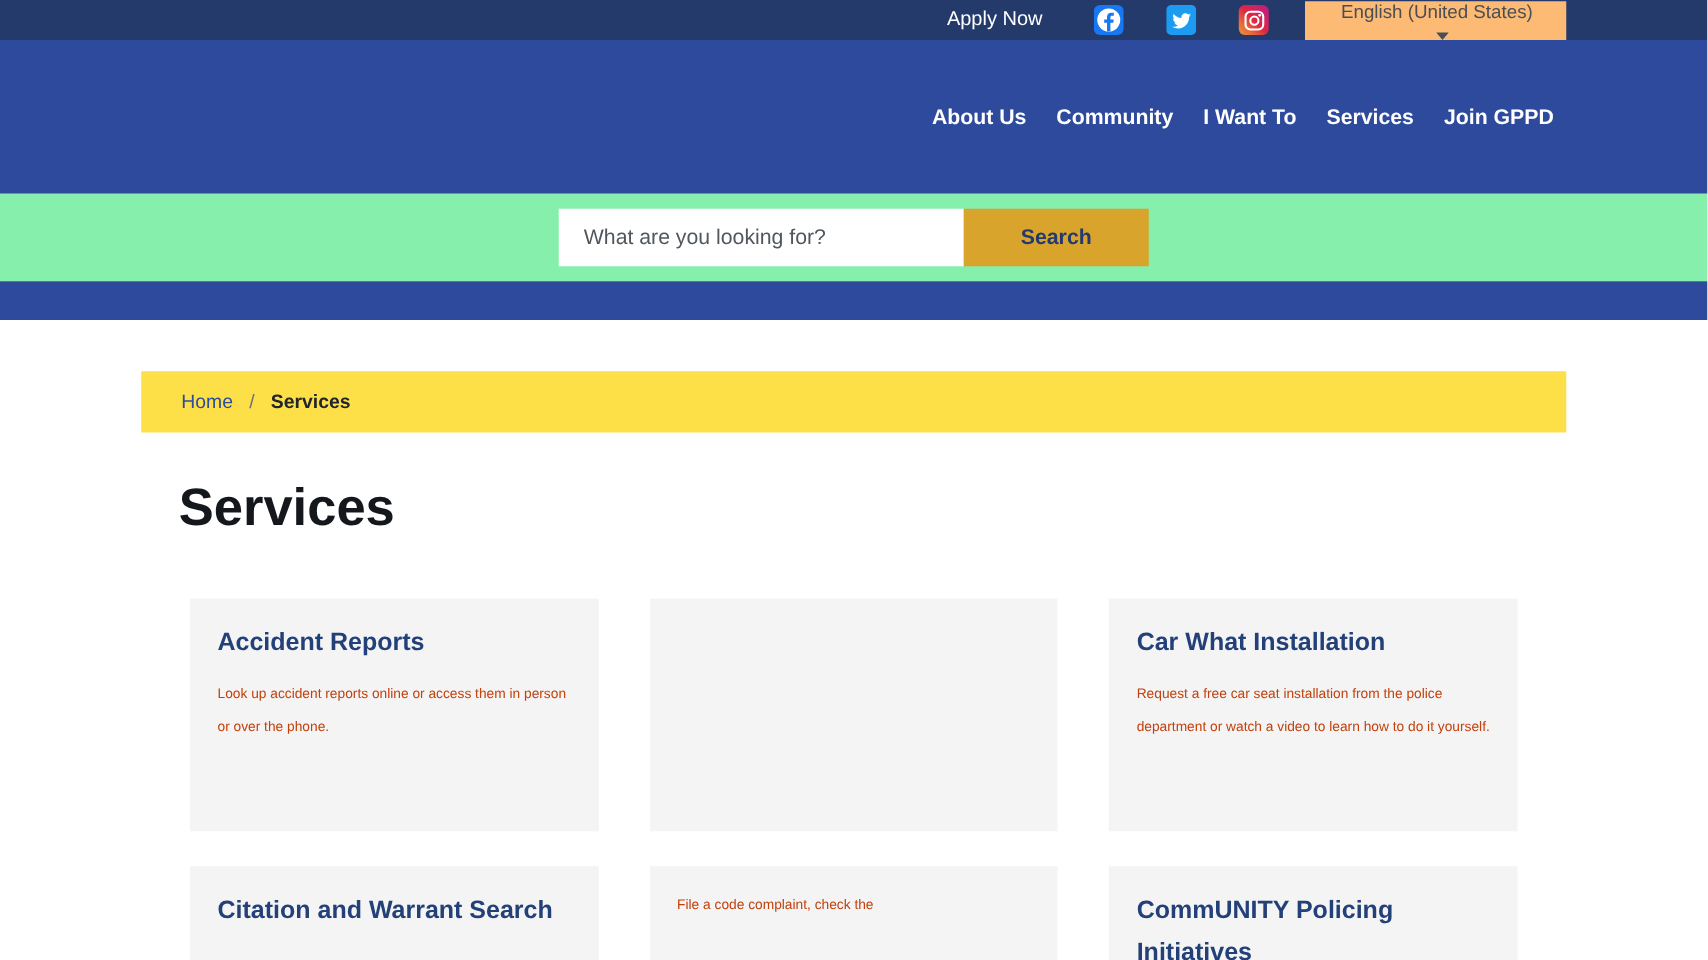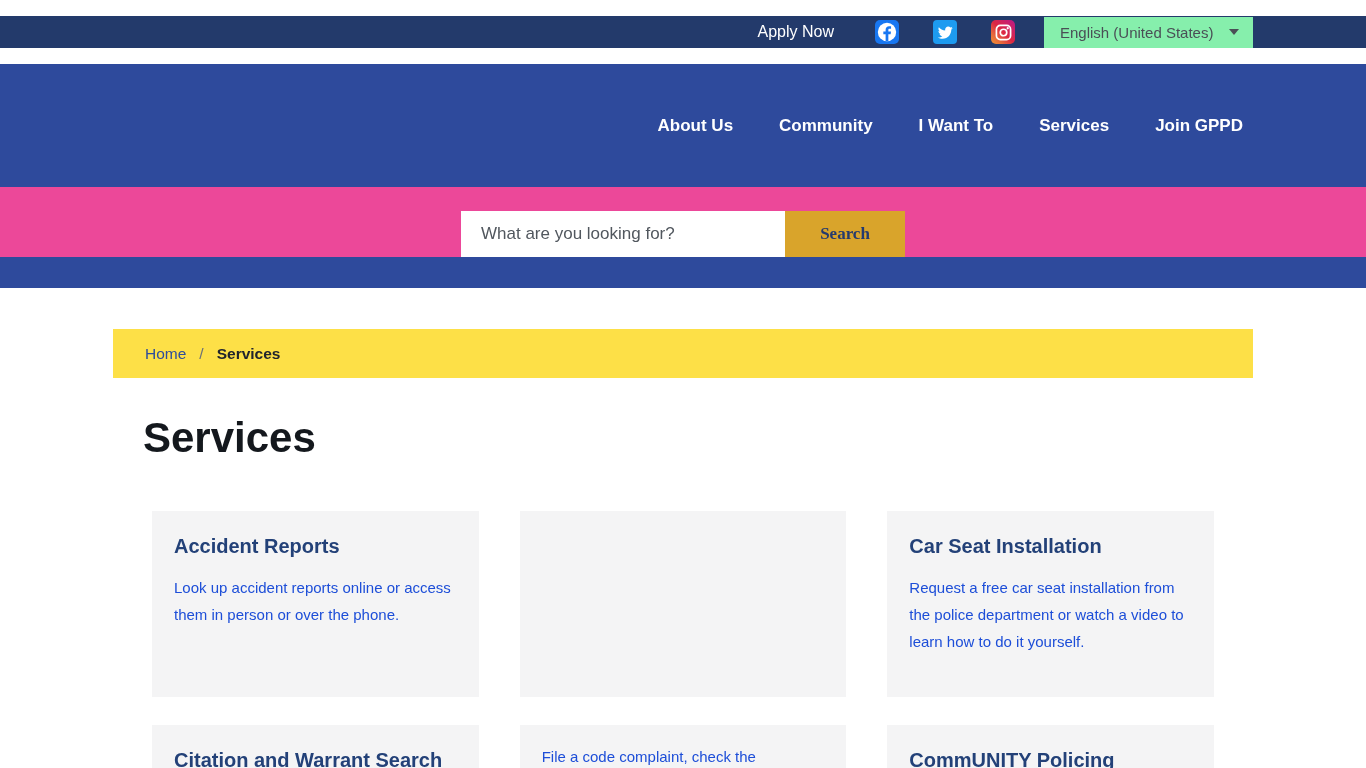--- a/index.html
+++ b/index.html
@@ -1,68 +1,68 @@
 <!DOCTYPE html>
 <html><head>
 <meta charset="utf-8">
 <style>
   * { margin:0; padding:0; box-sizing:border-box; }
   html,body { width:1366px; height:768px; overflow:hidden; background:#ffffff;
               font-family:"Liberation Sans", sans-serif; }
 
-  .container { width:1140px; margin:16px auto; }
+  .container { width:1140px; margin:0 auto; }
 
   
   .topbar { height:32px; background:#233a6b; }
   .topbar-inner { height:32px; display:flex; align-items:center; justify-content:flex-end; }
   .apply-now { color:#ffffff; font-size:16px; text-decoration:none; margin-right:24px; cursor:pointer; }
   .social { width:24px; height:24px; margin:0 17px; cursor:pointer; display:block; flex:0 0 auto; }
   .insta-tile { width:24px; height:24px; border-radius:5px;
     background:linear-gradient(45deg,#f09433 0%,#e6683c 25%,#dc2743 50%,#cc2366 75%,#bc1888 100%);
     display:flex; align-items:center; justify-content:center; }
-  .lang-select { width:209px; height:31px; background:#86efac; margin-left:12px;
+  .lang-select { width:209px; height:31px; background:#fdba74; margin-left:12px;
     display:flex; align-items:center; justify-content:space-between;
-    padding:0 14px 0 16px; cursor:pointer; }
+    padding:0 14px 0 16px; cursor:pointer;flex-direction:column; }
   .lang-label { color:#4a4f56; font-size:15px; white-space:nowrap; }
   .caret-down { width:0; height:0; border-left:5px solid transparent; border-right:5px solid transparent;
     border-top:6px solid #4a4f56; margin-left:8px; }
 
   
   .navbar { height:123px; background:#2e4a9c; }
   .nav-inner { height:100%; display:flex; align-items:center; justify-content:flex-end;
-               gap:46px; padding-right:10px; }
+               gap:24px; padding-right:10px; }
   .nav-link { color:#ffffff; font-size:17px; font-weight:bold; text-decoration:none;
               cursor:pointer; white-space:nowrap; }
 
   
-  .searchband { height:70px; background:#ec4899; display:flex; align-items:flex-end; justify-content:center; }
+  .searchband { height:70px; background:#86efac; display:flex; align-items:center; justify-content:center; }
   .search-form { display:flex; height:46px; }
   .search-input { width:324px; height:46px; border:none; outline:none; padding:0 20px;
     font-size:17px; color:#30353c; font-family:"Liberation Sans", sans-serif; }
   .search-input::placeholder { color:#51575e; opacity:1; }
-  .search-btn { width:120px; height:46px; border:none; background:#d9a42b; color:#243a6e;
-    font-size:17px; font-weight:bold; cursor:pointer; font-family:Liberation Serif, serif; }
+  .search-btn { width:148px; height:46px; border:none; background:#d9a42b; color:#243a6e;
+    font-size:17px; font-weight:bold; cursor:pointer; font-family:Liberation Sans, sans-serif; }
 
   .bluestrip { height:31px; background:#2e4a9c; }
 
   
   .breadcrumb { margin-top:41px; height:49px; background:#fde047;
     display:flex; align-items:center; padding-left:32px; font-size:15.5px; }
   .crumb-home { color:#2d4c9b; text-decoration:none; cursor:pointer; }
   .crumb-sep { color:#6b7077; margin:0 13px; }
   .crumb-current { color:#20242d; font-weight:bold; }
 
   .page-title { margin:34px 0 0 30px; font-size:42px; line-height:52px;
     font-weight:bold; color:#14181d; }
 
   .cards { margin-top:47px; padding:0 39px; display:grid;
     grid-template-columns:repeat(3, 1fr); column-gap:41px; row-gap:28px; }
   .card { background:#f4f4f5; height:186px; padding:18px 22px 0 22px; cursor:pointer; }
   .card-title { color:#234178; font-size:20px; line-height:34px; font-weight:bold; margin-bottom:11px; }
-  .card-desc { color:#1d4ed8; font-size:15px; line-height:27px; }
+  .card-desc { color:#c2410c; font-size:11px; line-height:27px; }
 </style>
 </head>
 <body>
 
 <header>
 
   <div class="topbar">
     <div class="container topbar-inner">
       <a class="apply-now">Apply Now</a>
 
@@ -134,21 +134,21 @@
 
     <div class="card">
       <div class="card-title">Accident Reports</div>
       <p class="card-desc">Look up accident reports online or access them in person or over the phone.</p>
     </div>
 
     <div class="card">
     </div>
 
     <div class="card">
-      <div class="card-title">Car Seat Installation</div>
+      <div class="card-title">Car What Installation</div>
       <p class="card-desc">Request a free car seat installation from the police department or watch a video to learn how to do it yourself.</p>
     </div>
 
     <div class="card">
       <div class="card-title">Citation and Warrant Search</div>
       <p class="card-desc"></p>
     </div>
 
     <div class="card">
       <p class="card-desc">File a code complaint, check the</p>

